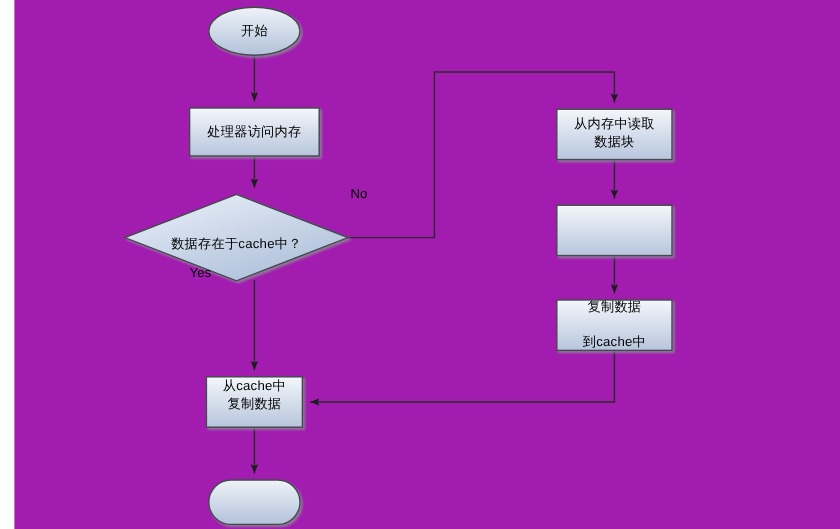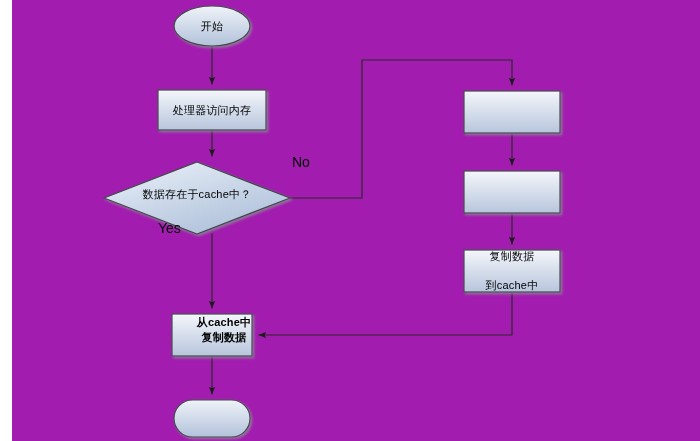--- a/index.html
+++ b/index.html
@@ -33,21 +33,21 @@
     color: #000000;
     font-size: 11px;
     line-height: 15px;
     letter-spacing: 0.2px;
     pointer-events: none;
     white-space: nowrap;
   }
   .edge-label {
     position: absolute;
     color: #000000;
-    font-size: 14px;
+    font-size: 11px;
     line-height: 12px;
     white-space: nowrap;
   }
 </style>
 </head>
 <body>
 
 <div id="canvas">
 
   <svg id="flow-svg" viewBox="0 0 700 441">
@@ -112,32 +112,36 @@
   </svg>
 
   <div class="node-label" style="left:162px; top:6px; width:76px; height:40px;">
     <span>开始</span>
   </div>
 
   <div class="node-label" style="left:146px; top:90px; width:108px; height:40px;">
     <span>处理器访问内存</span>
   </div>
 
-  <div class="node-label" style="left:92px; top:158px; width:186px; height:72px;">
+  <div class="node-label" style="left:92px; top:168px; width:186px; height:72px;">
     <span>数据存在于cache中？</span>
   </div>
 
+  <div class="node-label" style="left:452px; top:91px; width:96px; height:42px;">
+    <span>从内存中读取</span>
+    <span>数据块</span>
+  </div>
 
 
   <div class="node-label" style="left:452px; top:250px; width:96px; height:42px;gap:14px;">
     <span>复制数据</span>
     <span>到cache中</span>
   </div>
 
-  <div class="node-label" style="left:172px; top:314px; width:80px; height:31px;font-weight:bold;">
+  <div class="node-label" style="left:160px; top:314px; width:80px; height:31px;">
     <span>从cache中</span>
     <span>复制数据</span>
   </div>
 
 
   <div class="edge-label" style="left:280px; top:156px;">No</div>
 
   <div class="edge-label" style="left:146px; top:222px;">Yes</div>
 
 </div>

